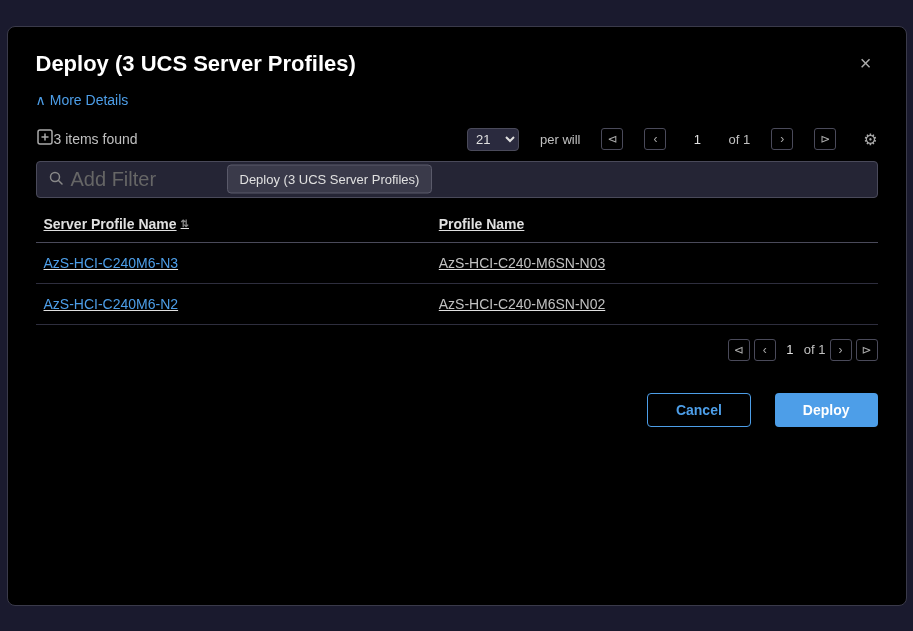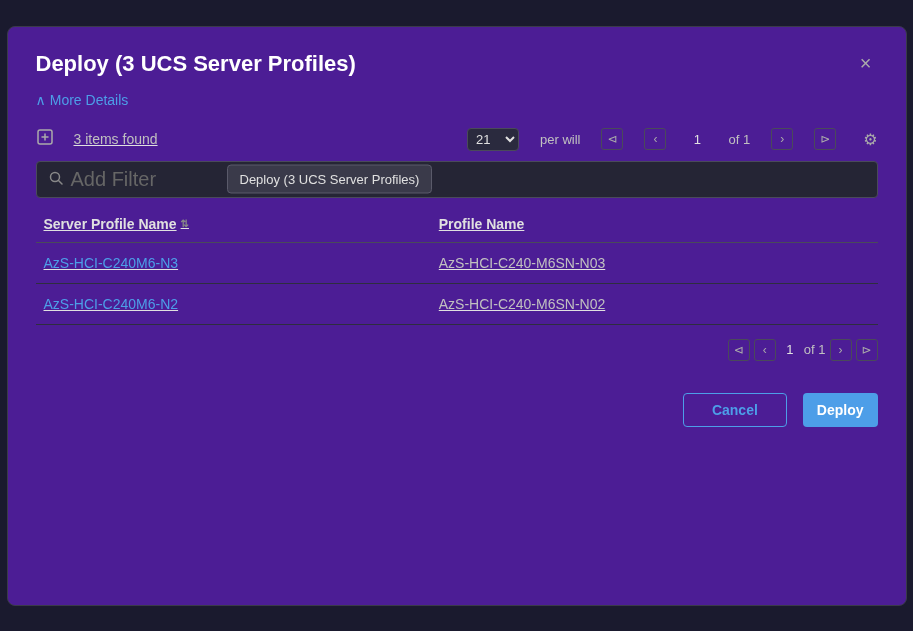--- a/index.html
+++ b/index.html
@@ -6,21 +6,21 @@
     body {
       background: #1a1a2e;
       display: flex;
       align-items: center;
       justify-content: center;
       width: 913px;
       height: 631px;
       font-family: -apple-system, BlinkMacSystemFont, 'Segoe UI', Arial, sans-serif;
     }
     .modal {
-      background: #4c1d95;
+      background: #000000;
       border: 1px solid #3a3a4a;
       border-radius: 8px;
       width: 900px;
       min-height: 580px;
       padding: 24px 28px 24px 28px;
       position: relative;
       color: #e0e0e0;
     }
     .modal-header {
       display: flex;
@@ -58,22 +58,21 @@
     }
     .toolbar {
       display: flex;
       align-items: center;
       gap: 10px;
       margin-bottom: 10px;
     }
     .toolbar-left {
       display: flex;
       align-items: center;
-      gap: 20px;
-      text-decoration: underline;
+      gap: 0;
     }
     .export-icon {
       color: #aaa;
       font-size: 16px;
       cursor: pointer;
     }
     .items-found {
       color: #c0c0c0;
       font-size: 14px;
       white-space: nowrap;
@@ -203,39 +202,39 @@
       display: flex;
       align-items: center;
       justify-content: flex-end;
       gap: 4px;
       margin-top: 14px;
       padding-bottom: 8px;
     }
     .modal-footer {
       display: flex;
       justify-content: flex-end;
-      gap: 16px;
+      gap: 24px;
       margin-top: 24px;
     }
     .cancel-btn {
       background: transparent;
       border: 1px solid #4d9ee8;
       color: #4d9ee8;
       border-radius: 4px;
       padding: 8px 28px;
       font-size: 14px;
       cursor: pointer;
       font-weight: 600;
     }
     .deploy-btn {
       background: #4d9ee8;
       border: none;
       color: #fff;
       border-radius: 4px;
-      padding: 8px 14px;
+      padding: 8px 28px;
       font-size: 14px;
       cursor: pointer;
       font-weight: 700;
     }
   </style>
 </head>
 <body>
 
 <div class="modal">
   

